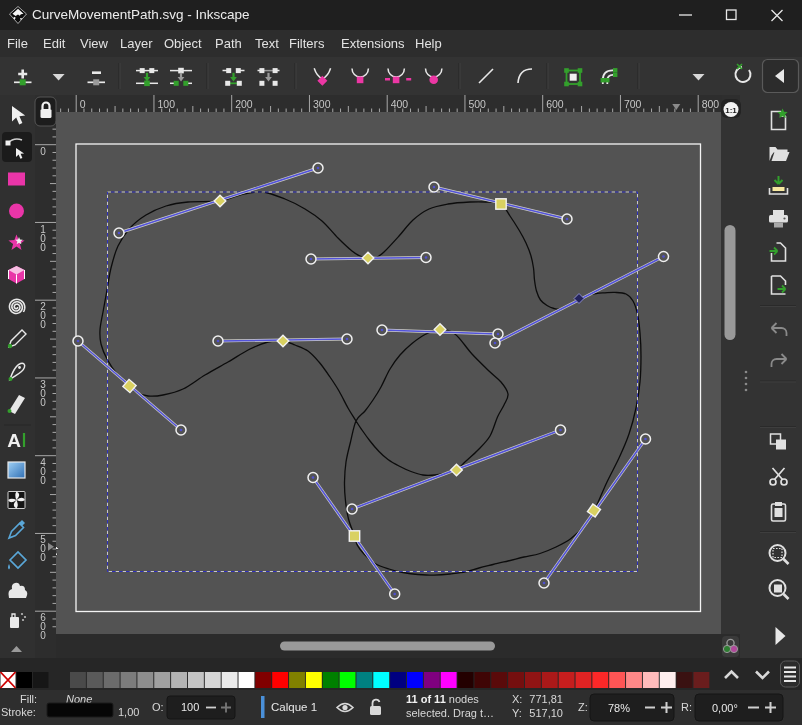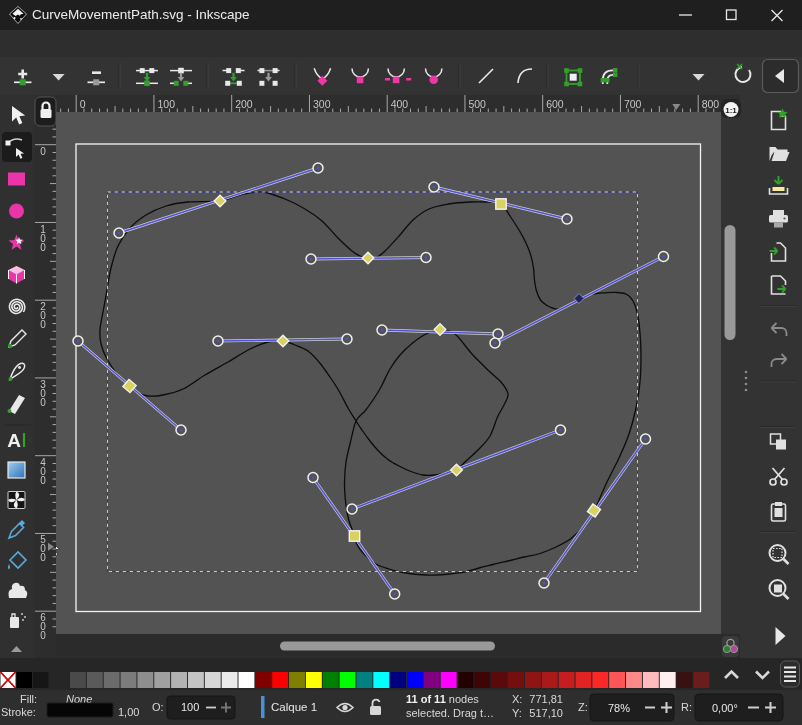--- a/index.html
+++ b/index.html
@@ -12,20 +12,34 @@
     <path d="M 9 0.5 L 17.5 8 L 9 17.5 L 0.5 8 Z" fill="#0d0d0d" stroke="#cfcfcf" stroke-width="0.8"></path>
     <path d="M 3.5 7.8 l 5.5 -5 l 5.5 5 l -2.6 0.5 l -1.2 1.4 l -1.7 -1.2 l -2.4 1.6 Z" fill="#f4f4f4"></path>
     <path d="M 5.5 11 a 1 1 0 1 0 0.01 0 Z M 12 12 a 0.8 0.8 0 1 0 0.01 0 Z" fill="#f4f4f4"></path>
   </svg>
   <div style="position:absolute;left:32px;top:7px;font:13.5px 'Liberation Sans',sans-serif;color:#ececec">CurveMovementPath.svg - Inkscape</div>
   <svg width="130" height="30" style="position:absolute;right:8px;top:0">
     <path d="M 15 15 h 13" stroke="#e8e8e8" stroke-width="1.3"></path>
     <rect x="62.5" y="10" width="9.5" height="9.5" fill="none" stroke="#e8e8e8" stroke-width="1.3"></rect>
     <path d="M 107.5 10 l 11 11 M 118.5 10 l -11 11" stroke="#e8e8e8" stroke-width="1.3"></path>
   </svg>
+</div>
+<div style="position:absolute;left:0;top:30px;width:802px;height:27px;background:#2d2d2d">
+  <div style="position:absolute;top:6px;left:0;width:802px;font:13px 'Liberation Sans',sans-serif;color:#e2e2e2">
+    <span style="position:absolute;left:7px">File</span>
+    <span style="position:absolute;left:43px">Edit</span>
+    <span style="position:absolute;left:80px">View</span>
+    <span style="position:absolute;left:120px">Layer</span>
+    <span style="position:absolute;left:164px">Object</span>
+    <span style="position:absolute;left:215px">Path</span>
+    <span style="position:absolute;left:255px">Text</span>
+    <span style="position:absolute;left:289px">Filters</span>
+    <span style="position:absolute;left:341px">Extensions</span>
+    <span style="position:absolute;left:415px">Help</span>
+  </div>
 </div>
 
 <svg width="802" height="38" viewBox="0 0 802 38" xmlns="http://www.w3.org/2000/svg" style="position:absolute;left:0;top:57px">
 <rect width="802" height="38" fill="#333333"></rect>
 <g transform="translate(0,-57)">
         <path d="M 18.2 74 h 9 M 22.7 69.5 v 9" stroke="#e8e8e8" stroke-width="2.6"></path>
         <path d="M 14 82.3 h 17.5" stroke="#e8e8e8" stroke-width="1.7"></path>
         <rect x="19.7" y="79.3" width="6" height="6" fill="#33a02c"></rect>
         <path d="M 52.6 74 h 12 l -6 6.6 Z" fill="#d8d8d8"></path>
         <path d="M 92 72.7 h 9" stroke="#e8e8e8" stroke-width="2.6"></path>

